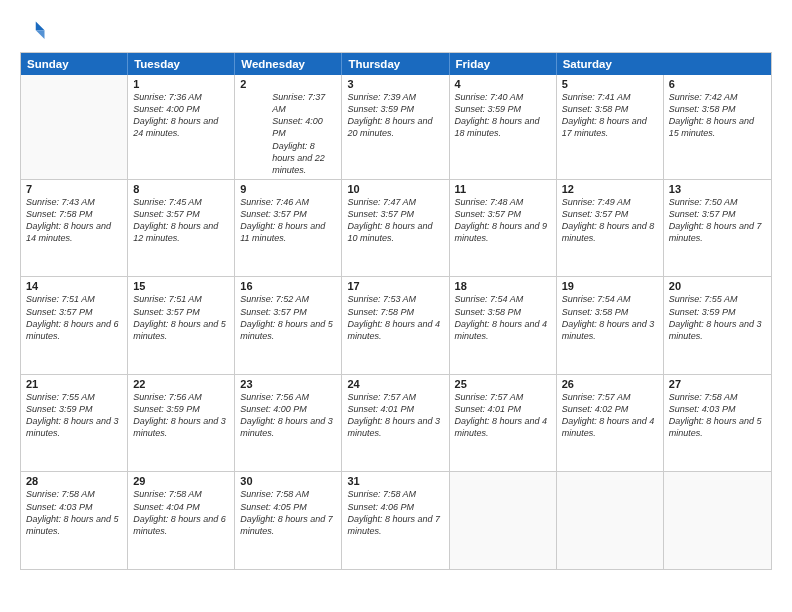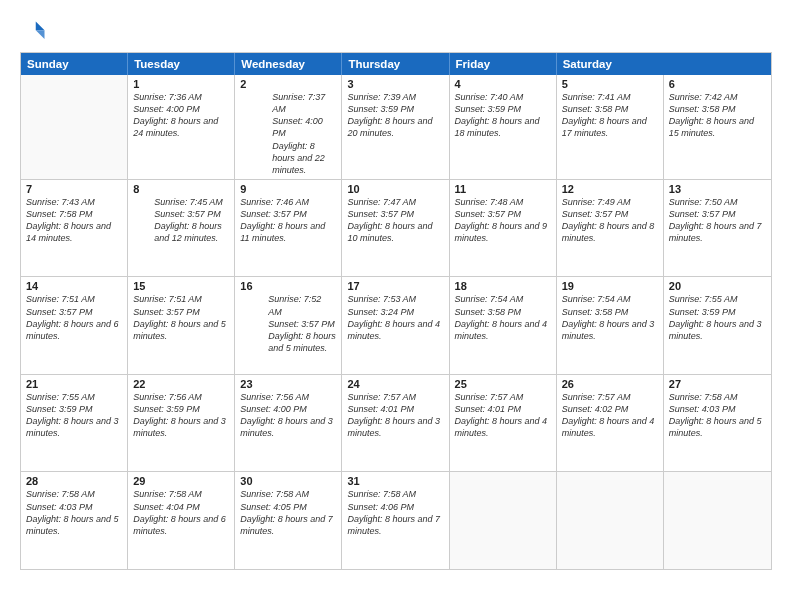--- a/index.html
+++ b/index.html
@@ -177,21 +177,21 @@
         </div>
         <div class="cal-row">
           <div class="cal-cell">
             <div class="day-number">7</div>
             <div class="cell-text" style="white-space: pre-line;">Sunrise: 7:43 AM
 Sunset: 7:58 PM
 Daylight: 8 hours and 14 minutes.</div>
           </div>
           <div class="cal-cell">
             <div class="day-number">8</div>
-            <div class="cell-text" style="white-space: pre-line; margin-left: 21px;">Sunrise: 7:45 AM
+            <div class="cell-text" style="white-space: pre-line;">Sunrise: 7:45 AM
 Sunset: 3:57 PM
 Daylight: 8 hours and 12 minutes.</div>
           </div>
           <div class="cal-cell">
             <div class="day-number">9</div>
             <div class="cell-text" style="white-space: pre-line;">Sunrise: 7:46 AM
 Sunset: 3:57 PM
 Daylight: 8 hours and 11 minutes.</div>
           </div>
           <div class="cal-cell">
@@ -227,28 +227,28 @@
 Daylight: 8 hours and 6 minutes.</div>
           </div>
           <div class="cal-cell">
             <div class="day-number">15</div>
             <div class="cell-text" style="white-space: pre-line;">Sunrise: 7:51 AM
 Sunset: 3:57 PM
 Daylight: 8 hours and 5 minutes.</div>
           </div>
           <div class="cal-cell">
             <div class="day-number">16</div>
-            <div class="cell-text" style="white-space: pre-line; margin-left: 28px;">Sunrise: 7:52 AM
+            <div class="cell-text" style="white-space: pre-line;">Sunrise: 7:52 AM
 Sunset: 3:57 PM
 Daylight: 8 hours and 5 minutes.</div>
           </div>
           <div class="cal-cell">
             <div class="day-number">17</div>
             <div class="cell-text" style="white-space: pre-line;">Sunrise: 7:53 AM
-Sunset: 3:24 PM
+Sunset: 7:58 PM
 Daylight: 8 hours and 4 minutes.</div>
           </div>
           <div class="cal-cell">
             <div class="day-number">18</div>
             <div class="cell-text" style="white-space: pre-line;">Sunrise: 7:54 AM
 Sunset: 3:58 PM
 Daylight: 8 hours and 4 minutes.</div>
           </div>
           <div class="cal-cell">
             <div class="day-number">19</div>

